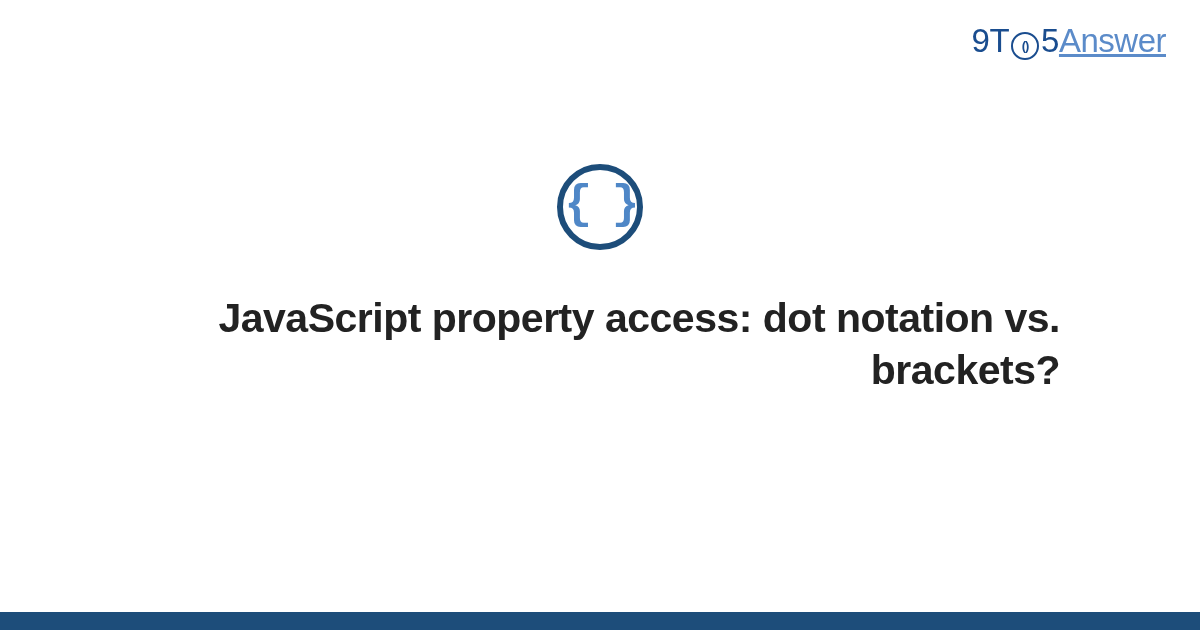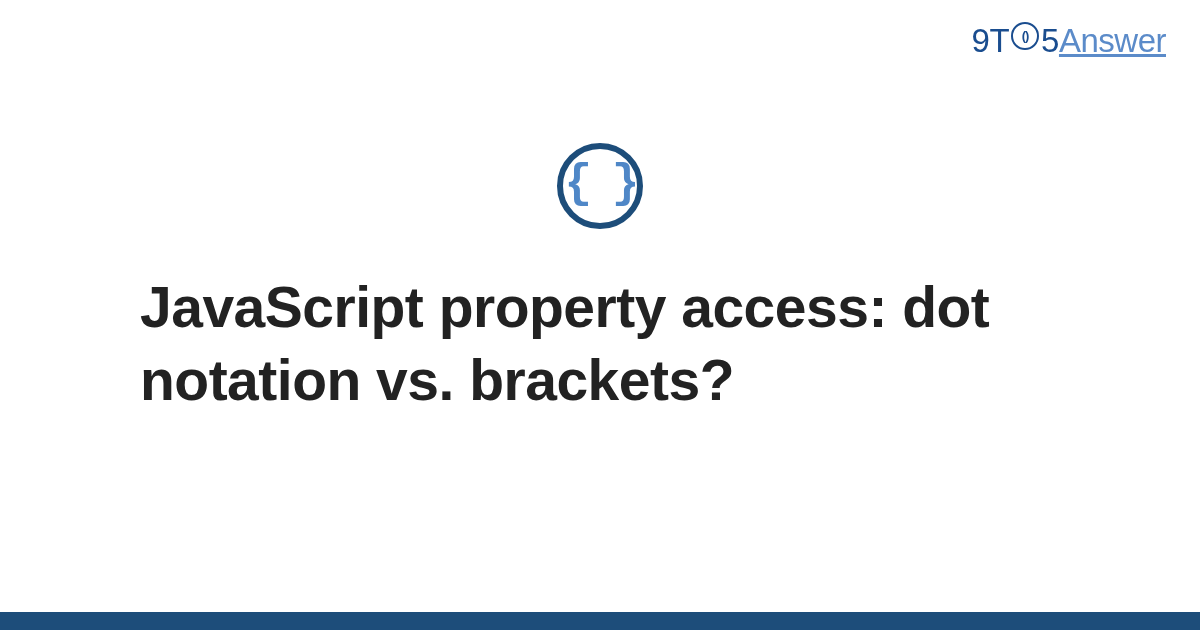--- a/index.html
+++ b/index.html
@@ -25,21 +25,21 @@
     .header {
       position: absolute;
       top: 22px;
       right: 34px;
     }
     .logo {
       font-size: 33px;
       font-weight: 500;
       letter-spacing: -0.5px;
       display: flex;
-      align-items: flex-start;
+      align-items: flex-end;
     }
     .logo-9t, .logo-5answer {
       color: #1a4d8f;
     }
     .logo-5answer {
       color: #5b8bc9;
       text-decoration: underline;
     }
     .logo-clock {
       display: inline-flex;
@@ -84,24 +84,24 @@
     .braces {
       font-size: 46px;
       font-weight: 700;
       color: #4f87c7;
       font-family: "Courier New", monospace;
       letter-spacing: -4px;
       line-height: 1;
       transform: translateY(-2px);
     }
     .title {
-      font-size: 57px;
+      font-size: 41px;
       font-weight: 700;
       color: #222222;
-      text-align: left;
+      text-align: right;
       line-height: 1.28;
       max-width: 920px;
       letter-spacing: -0.5px;
     }
     .footer-bar {
       position: absolute;
       bottom: 0;
       left: 0;
       right: 0;
       height: 18px;

